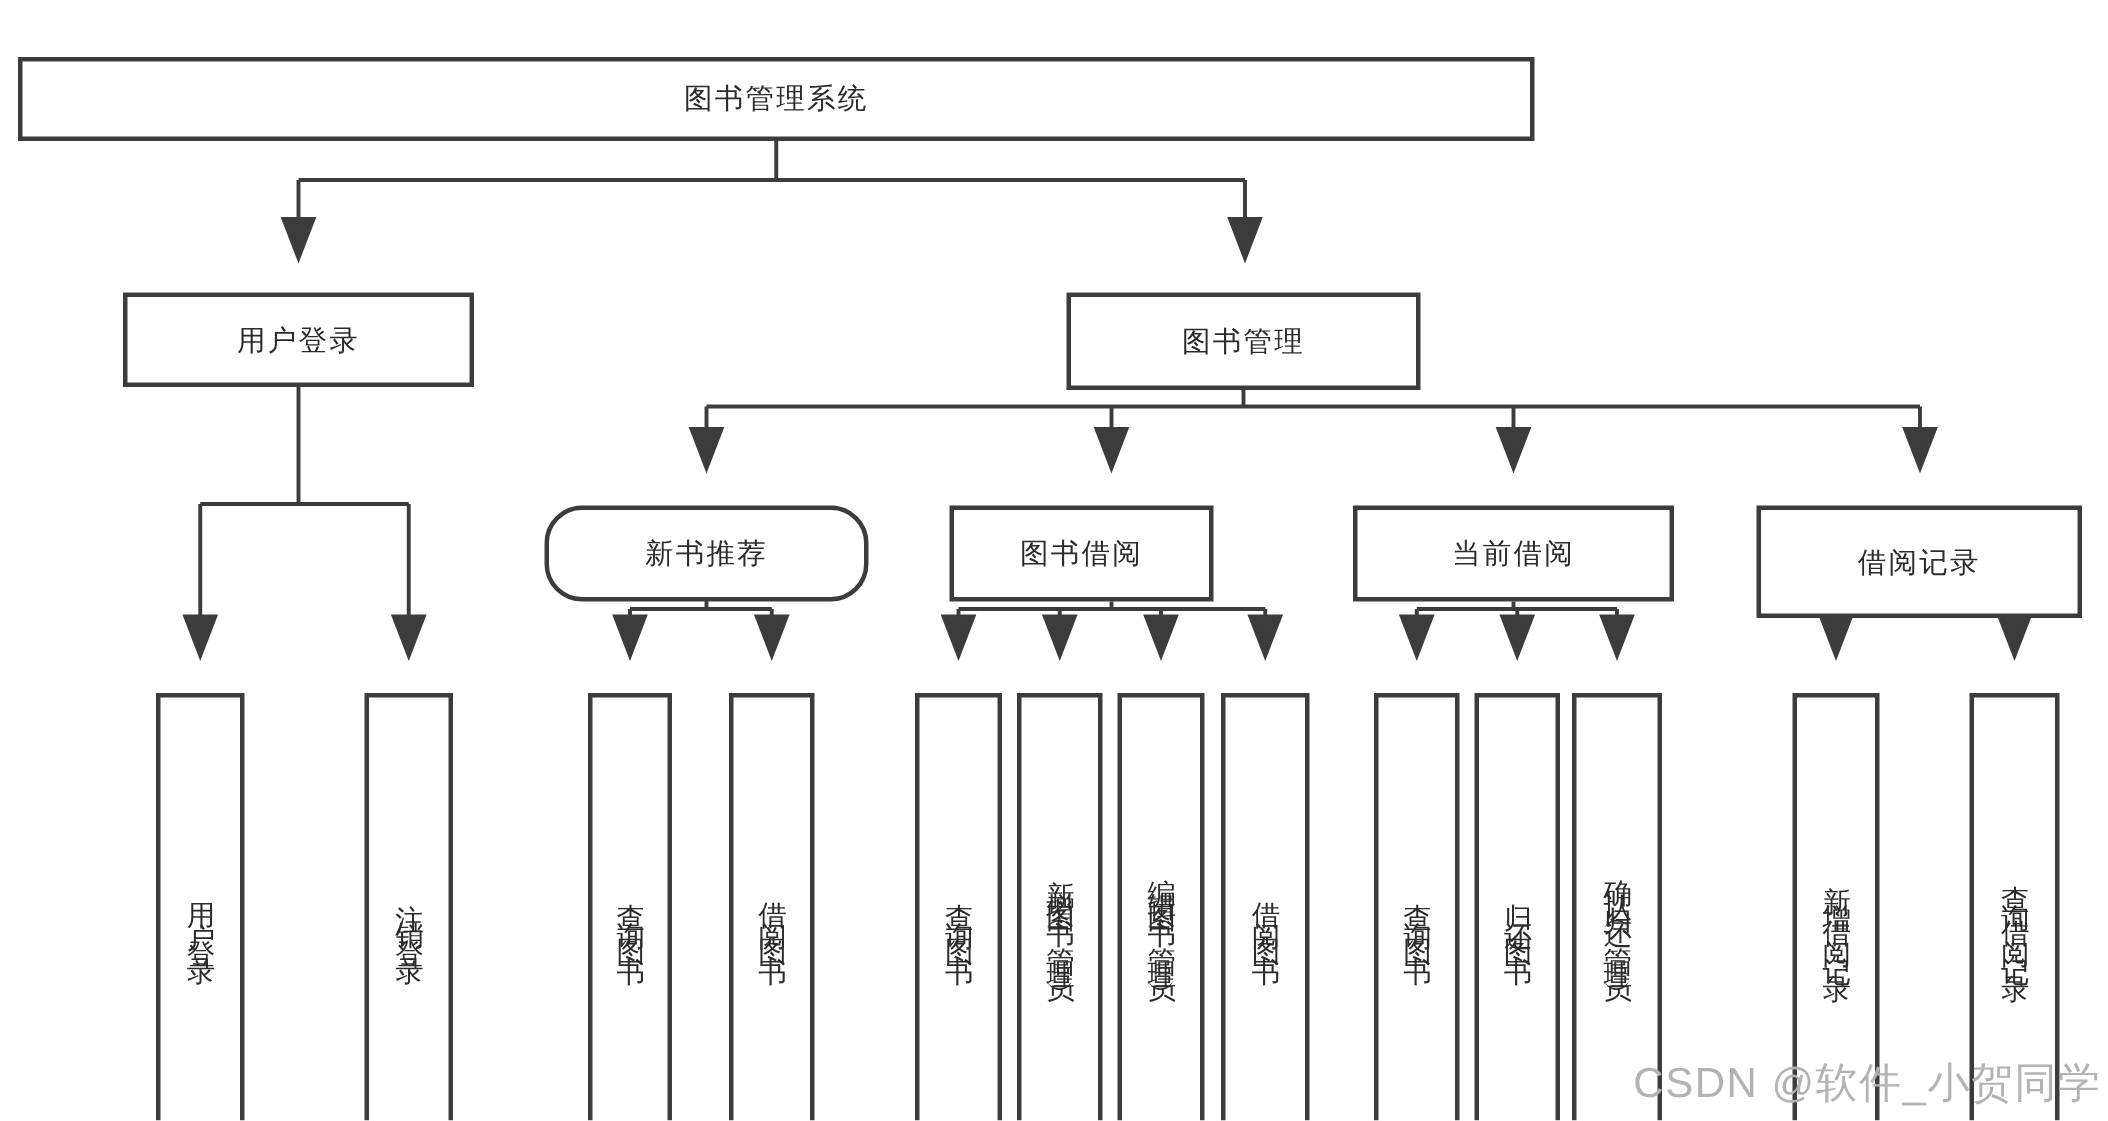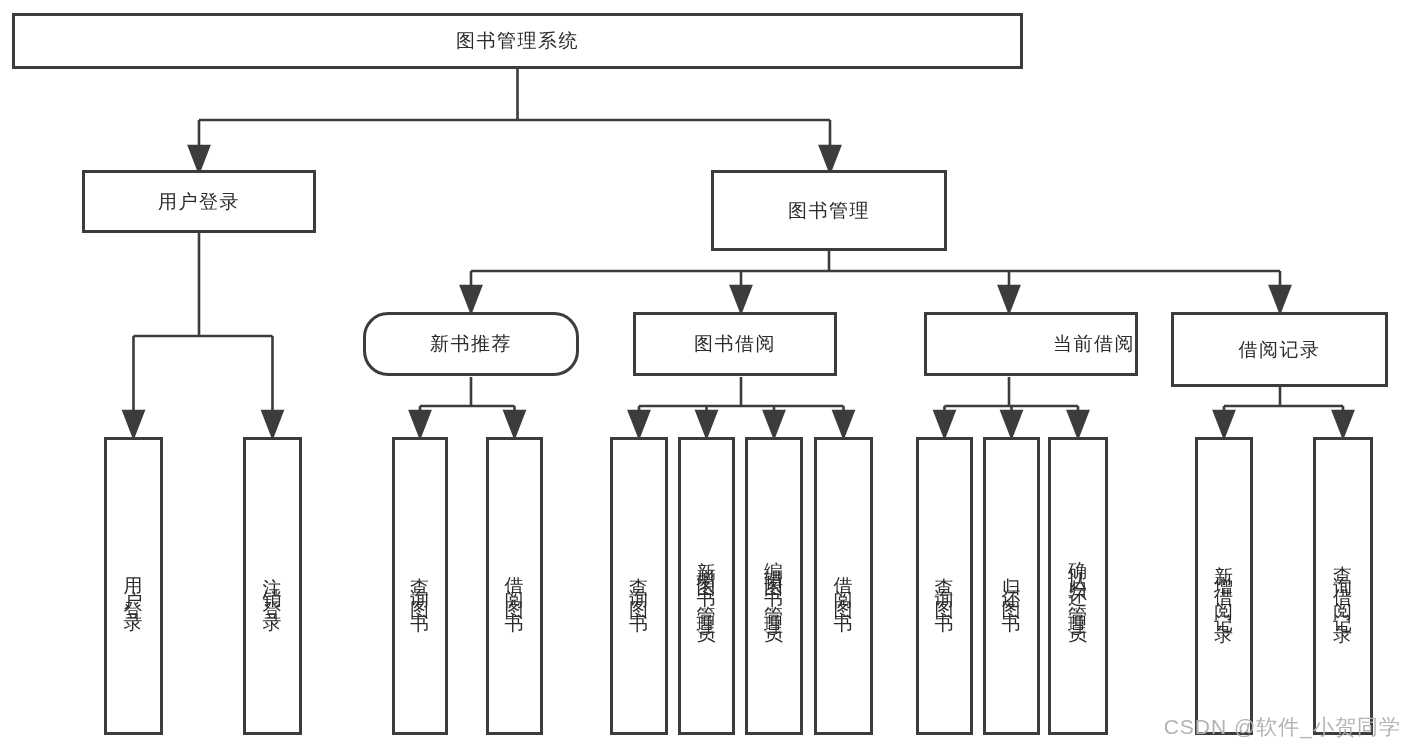--- a/index.html
+++ b/index.html
@@ -4,31 +4,31 @@
 <style>
   html,body{margin:0;padding:0;background:#ffffff;}
   .stage{
     position:relative;width:1405px;height:747px;background:#ffffff;overflow:hidden;
     font-family:"Liberation Sans","DejaVu Sans",sans-serif;
   }
   .wires{position:absolute;left:0;top:0;width:1405px;height:747px;}
   .node{
     position:absolute;box-sizing:border-box;background:#ffffff;
     border:3px solid #3c3c3c;color:#2b2b2b;
-    display:flex;align-items:center;justify-content:center;
+    display:flex;align-items:center;justify-content:center;margin-top:25px;
   }
   .node.h{font-size:19px;letter-spacing:1.5px;white-space:nowrap;}
   .node.v .vtxt{
     writing-mode:vertical-rl;text-orientation:mixed;
     font-size:19px;line-height:1;letter-spacing:12px;white-space:nowrap;
   }
   .node.v .vtxt.tight{letter-spacing:9px;}
   .watermark{
     position:absolute;right:4px;bottom:6px;
-    font-size:21px;color:#b3b3b6;letter-spacing:1px;white-space:nowrap;
+    font-size:28px;color:#b3b3b6;letter-spacing:1px;white-space:nowrap;
   }
 </style>
 </head>
 <body>
 
 <div class="stage">
 
   <svg class="wires" viewBox="0 0 1405 747" xmlns="http://www.w3.org/2000/svg">
     <g stroke="#3c3c3c" stroke-width="2.6" fill="#3c3c3c">
 
@@ -81,31 +81,31 @@
     </g>
   </svg>
 
   <div class="node h" style="left:12px;top:13px;width:1011px;height:56px;">
     <span>图书管理系统</span>
   </div>
 
   <div class="node h" style="left:82px;top:170px;width:234px;height:63px;">
     <span>用户登录</span>
   </div>
-  <div class="node h" style="left:711px;top:170px;width:236px;height:81px;">
+  <div class="node h" style="left:711px;top:170px;width:236px;height:65px;">
     <span>图书管理</span>
   </div>
 
   <div class="node h" style="left:363px;top:312px;width:216px;height:64px;border-radius:25px;">
     <span>新书推荐</span>
   </div>
-  <div class="node h" style="left:633px;top:312px;width:204px;height:64px;">
+  <div class="node h" style="left:633px;top:312px;width:176px;height:64px;">
     <span>图书借阅</span>
   </div>
-  <div class="node h" style="left:924px;top:312px;width:214px;height:64px;justify-content:flex-end;">
+  <div class="node h" style="left:902px;top:312px;width:214px;height:64px;">
     <span>当前借阅</span>
   </div>
   <div class="node h" style="left:1171px;top:312px;width:217px;height:75px;">
     <span>借阅记录</span>
   </div>
 
   <div class="node v" style="left:104px;top:437px;width:59px;height:298px;">
     <span class="vtxt">用户登录</span>
   </div>
   <div class="node v" style="left:243px;top:437px;width:59px;height:298px;">

